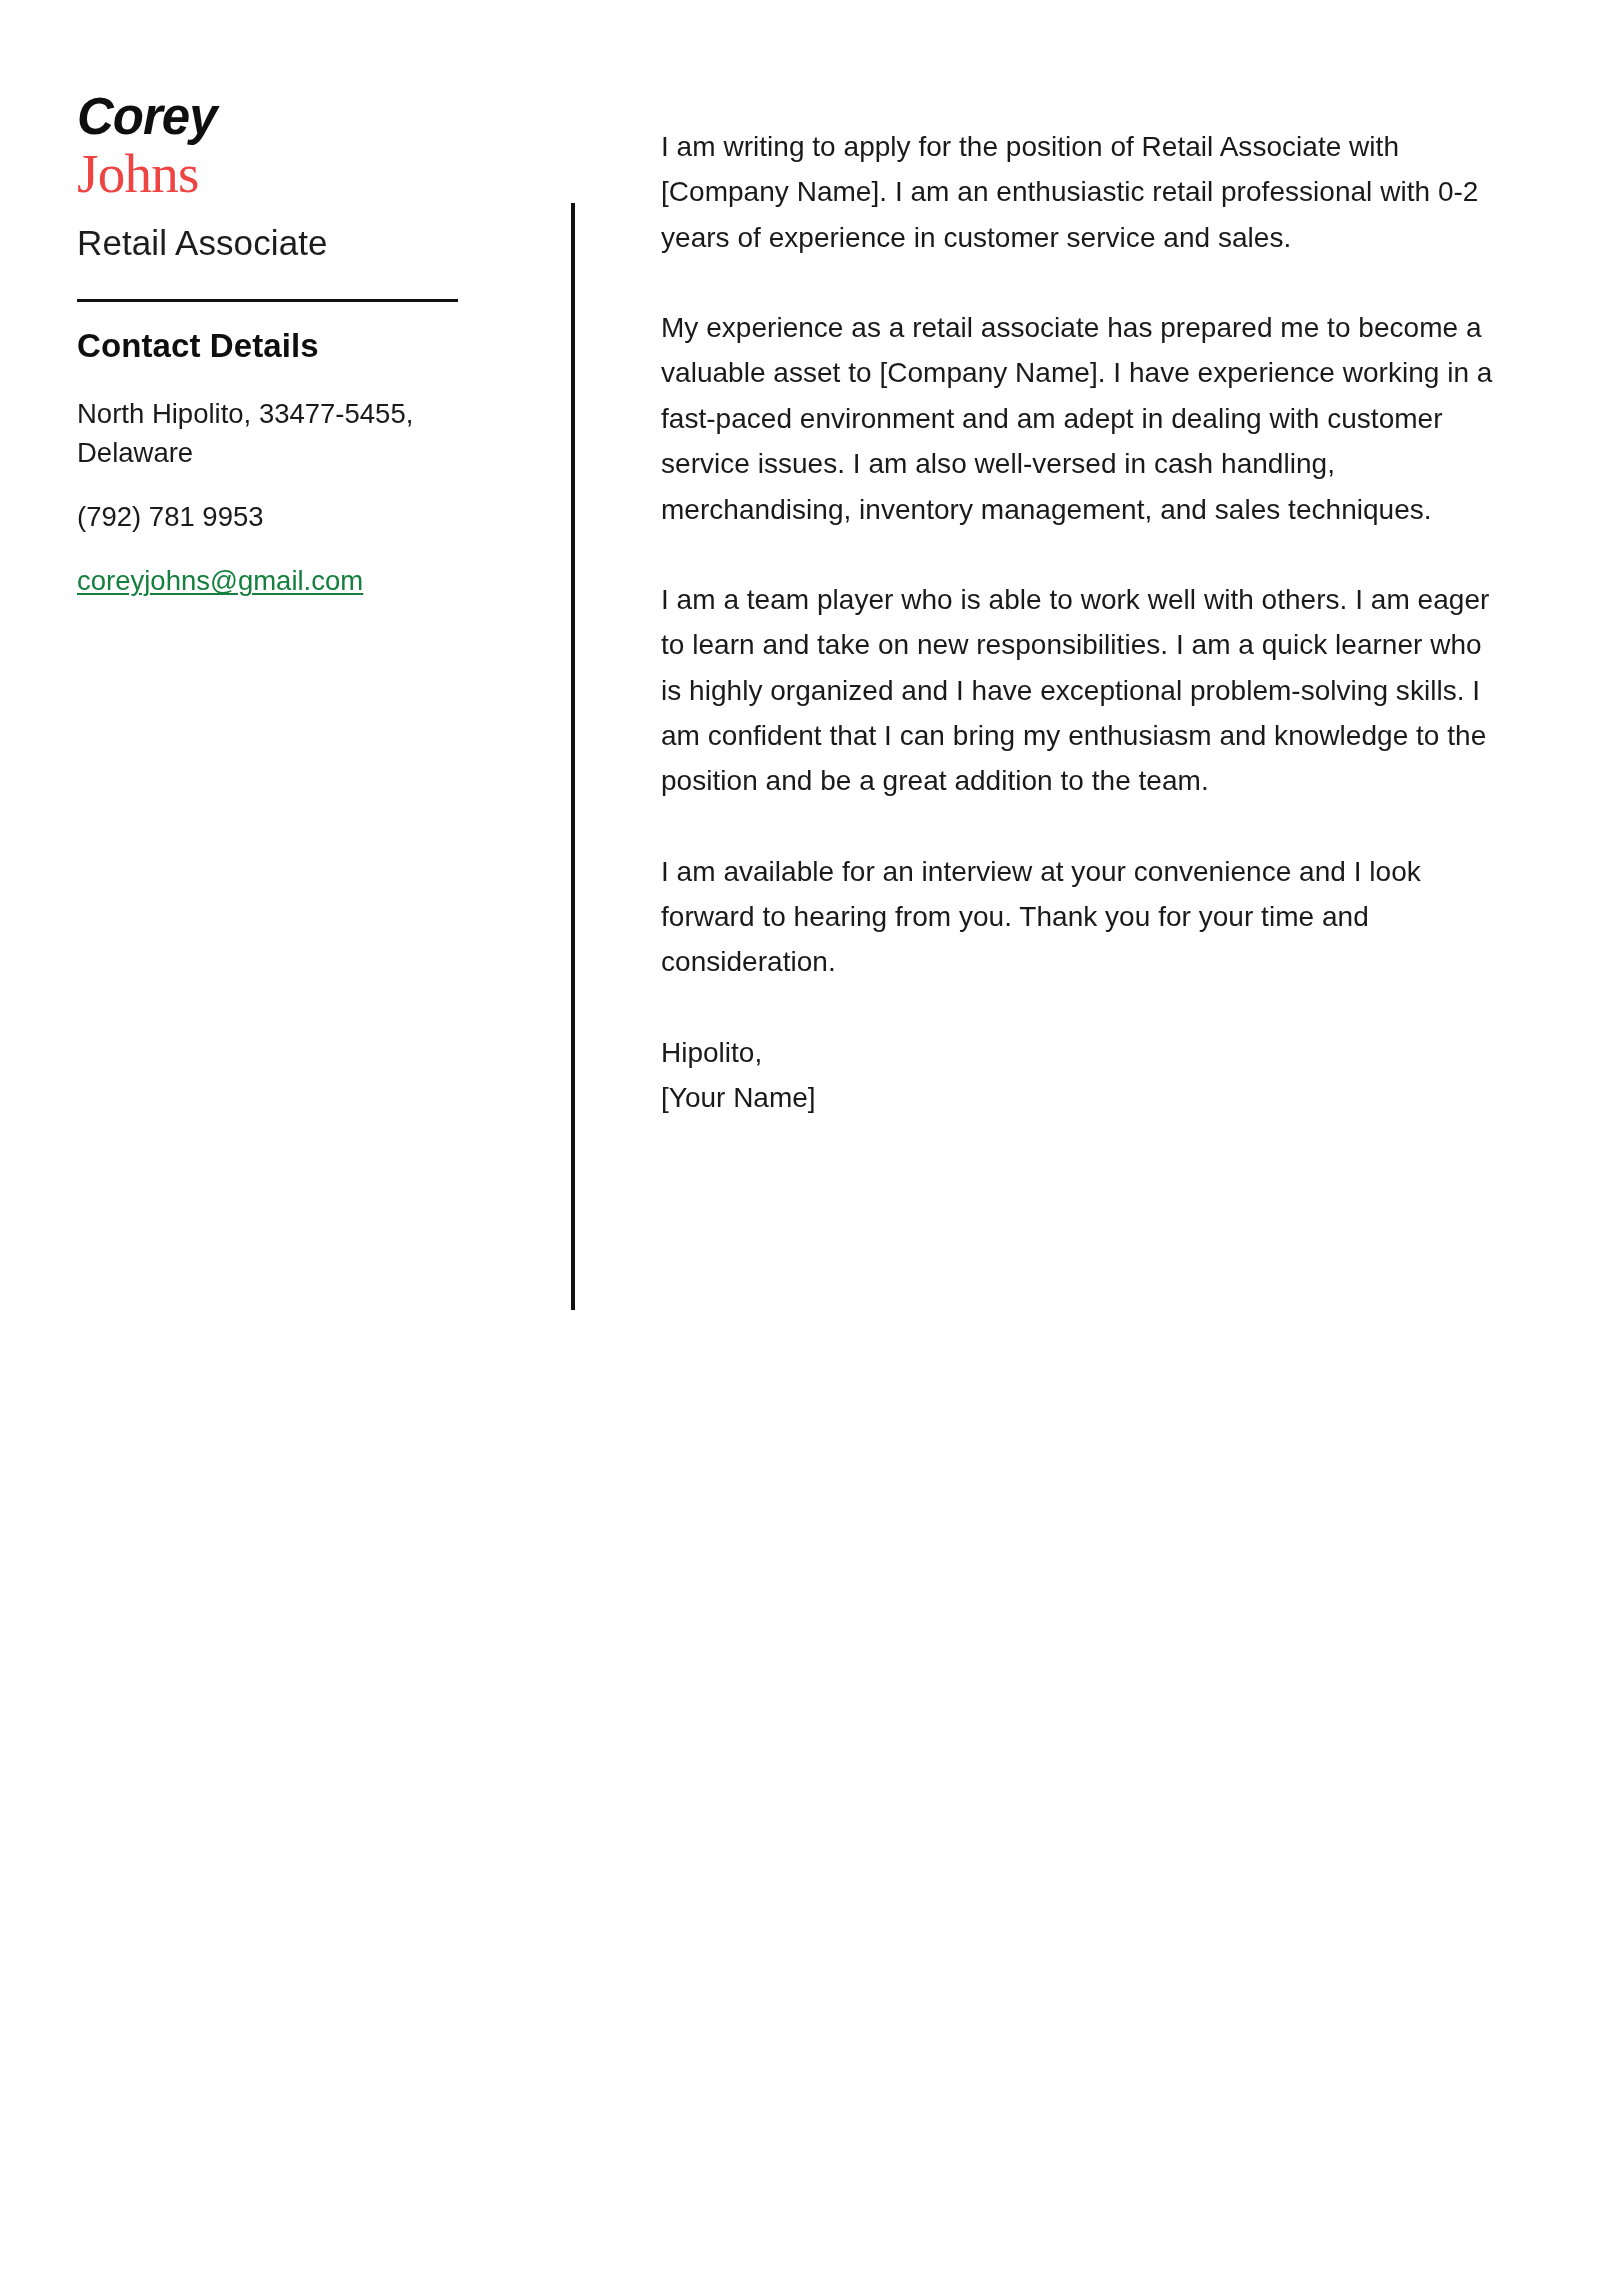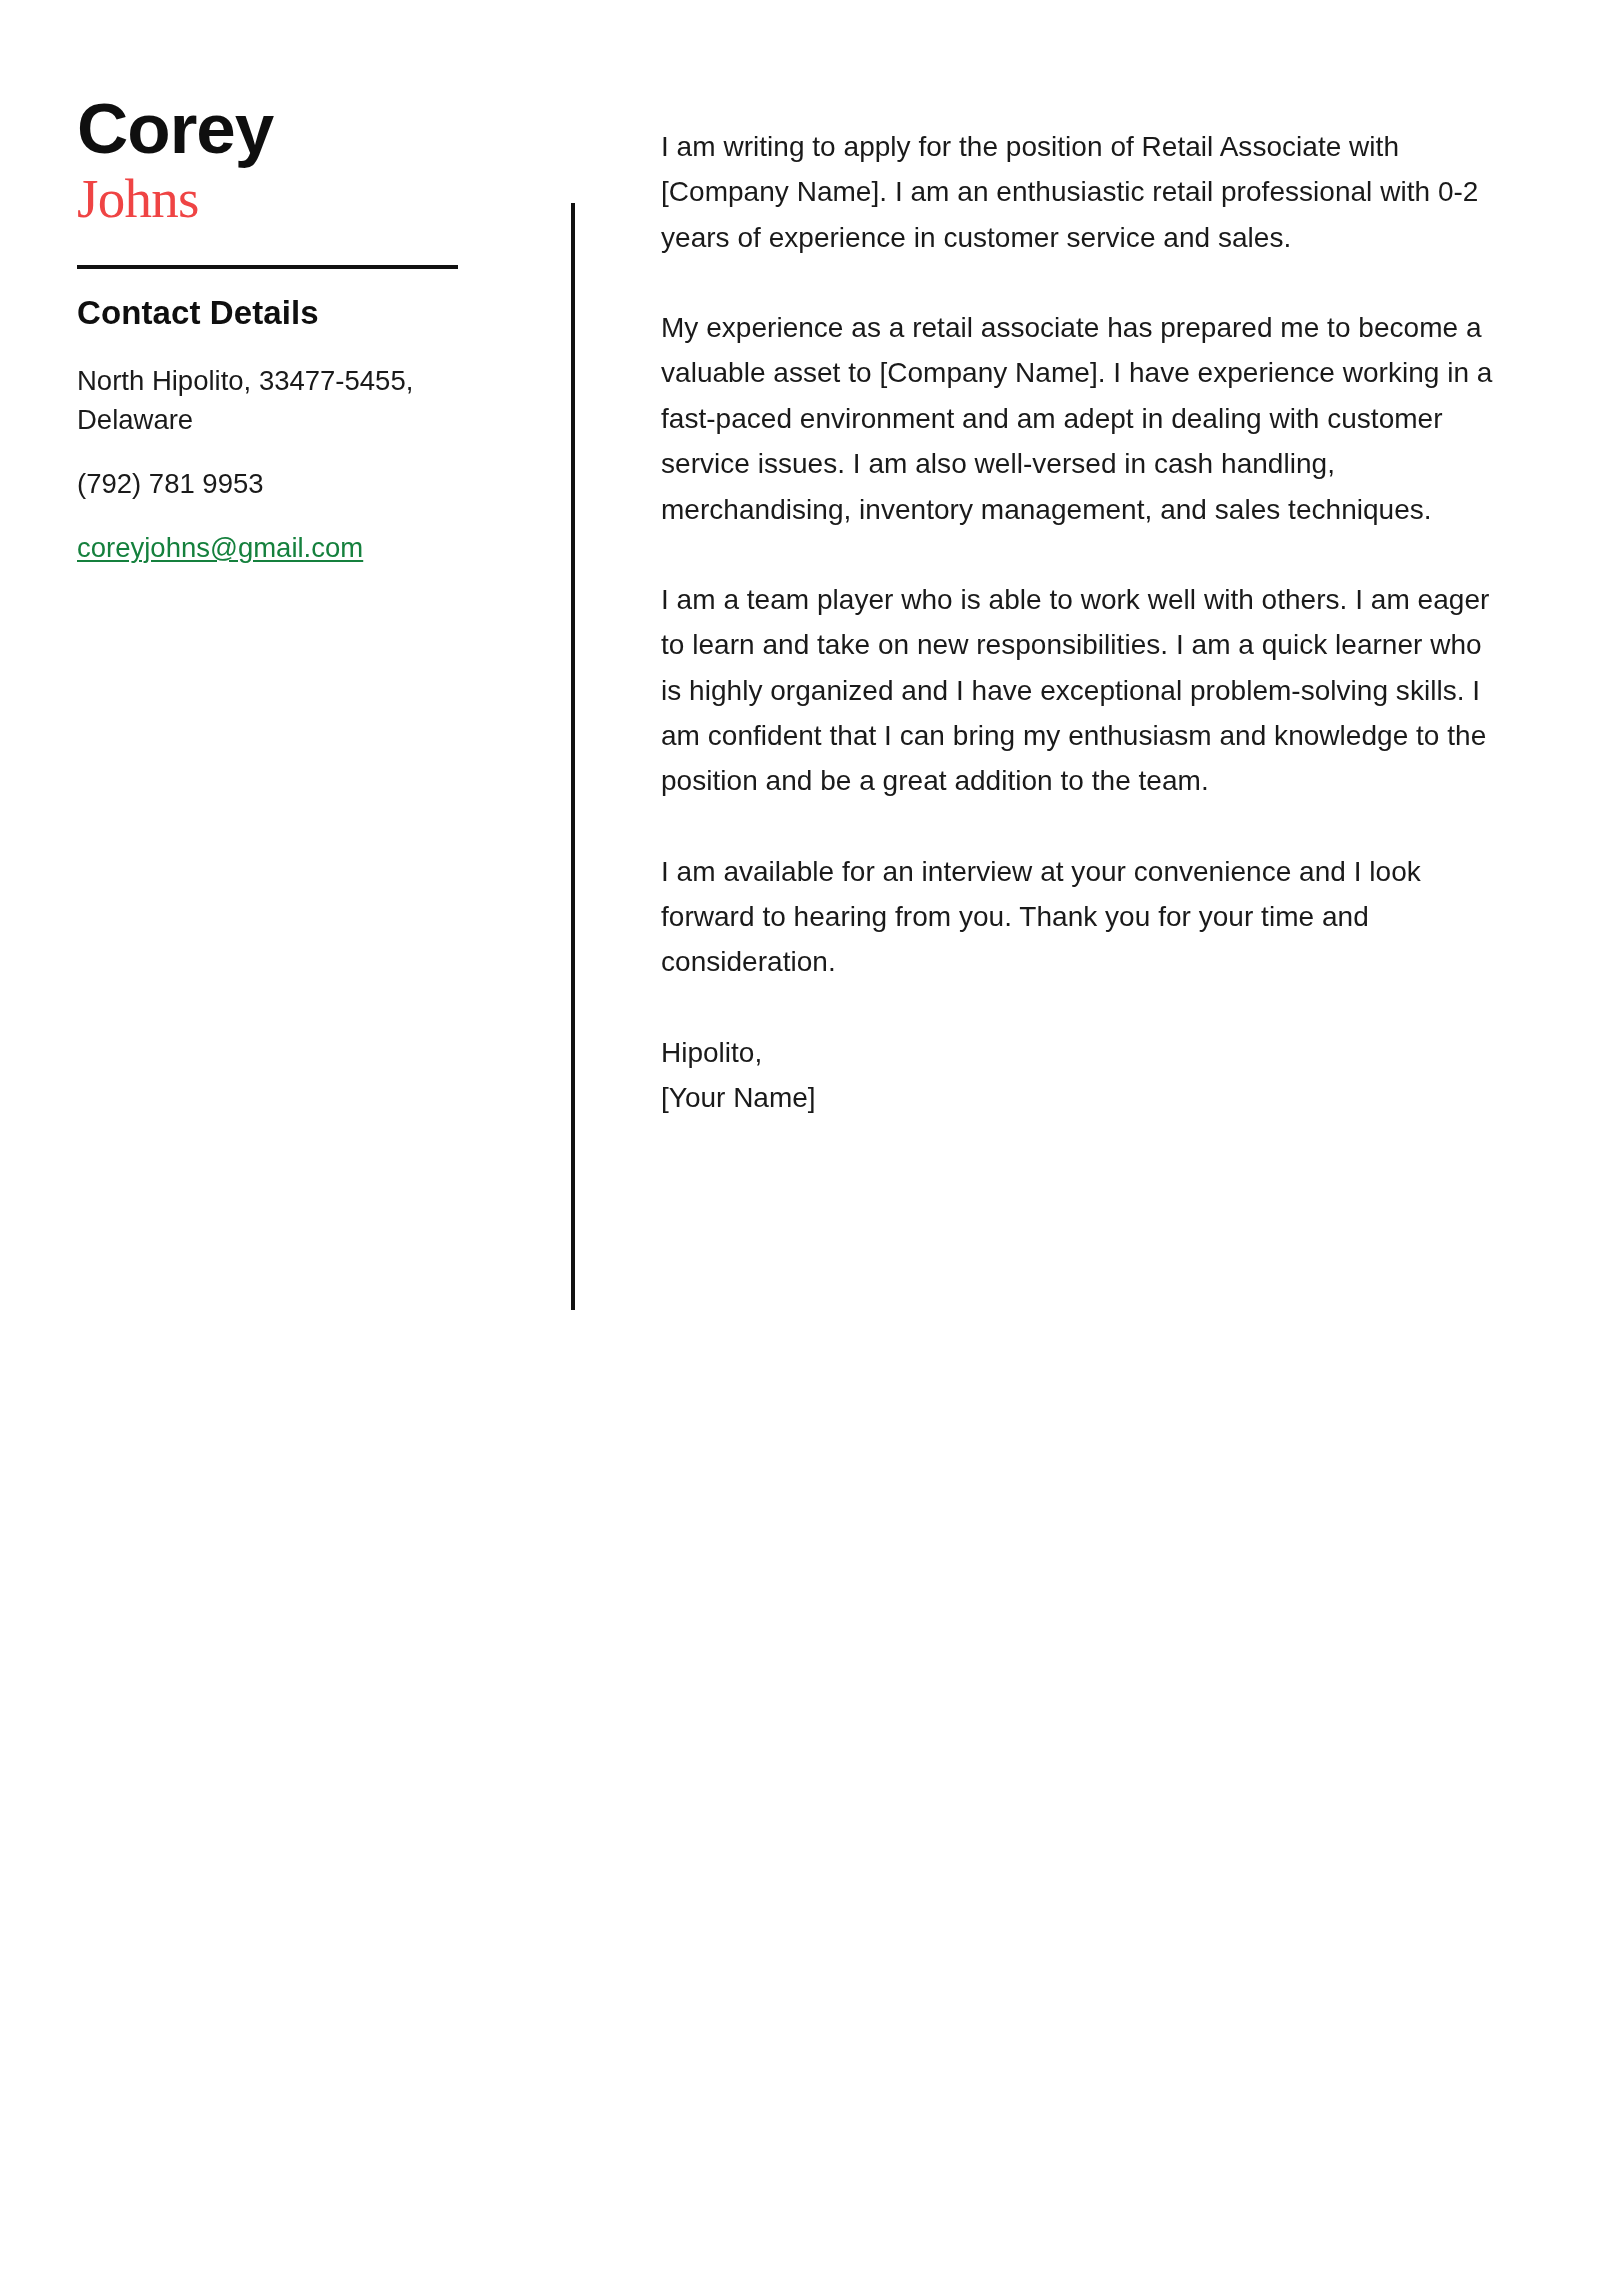--- a/index.html
+++ b/index.html
@@ -32,26 +32,27 @@
     width: 412px;
   }
 
   .name-block {
     margin: 0;
     padding: 0;
   }
 
   .name-first {
     display: block;
-    font-size: 71px;
+    font-size: 51px;
     font-weight: 600;
     line-height: 1.24;
     letter-spacing: -1px;
     color: #0f0f0f;
     white-space: nowrap;
+    font-style: italic;
   }
 
   .name-last {
     display: block;
     font-size: 55px;
     font-weight: 300;
     line-height: 1.22;
     letter-spacing: -0.7px;
     color: #ef4444;
     white-space: nowrap;
@@ -156,20 +157,21 @@
 
 <div class="page">
 
   <div class="sidebar">
 
     <div class="name-block">
       <span class="name-first">Corey</span>
       <span class="name-last">Johns</span>
     </div>
 
+    <div class="job-title">Retail Associate</div>
 
     <div class="divider-h"></div>
 
     <div class="section-heading">Contact Details</div>
 
     <div class="contact-list">
       <div class="contact-item">North Hipolito, 33477-5455, Delaware</div>
       <div class="contact-item">(792) 781 9953</div>
       <div class="contact-item">
         <span class="contact-email">coreyjohns@gmail.com</span>

